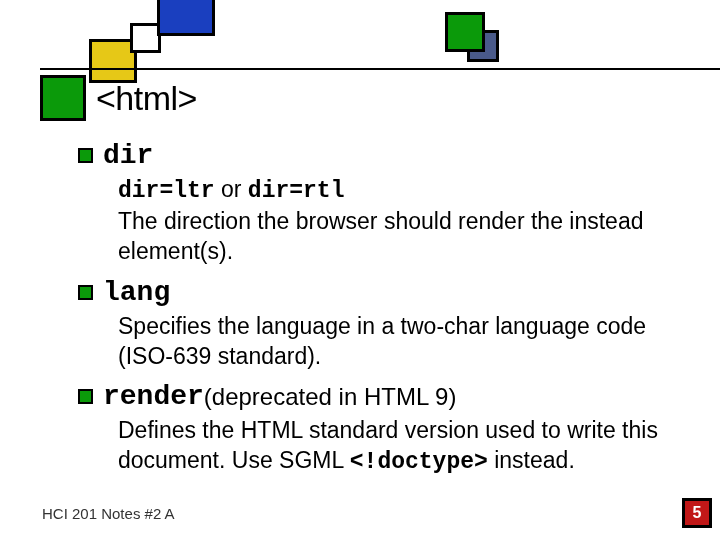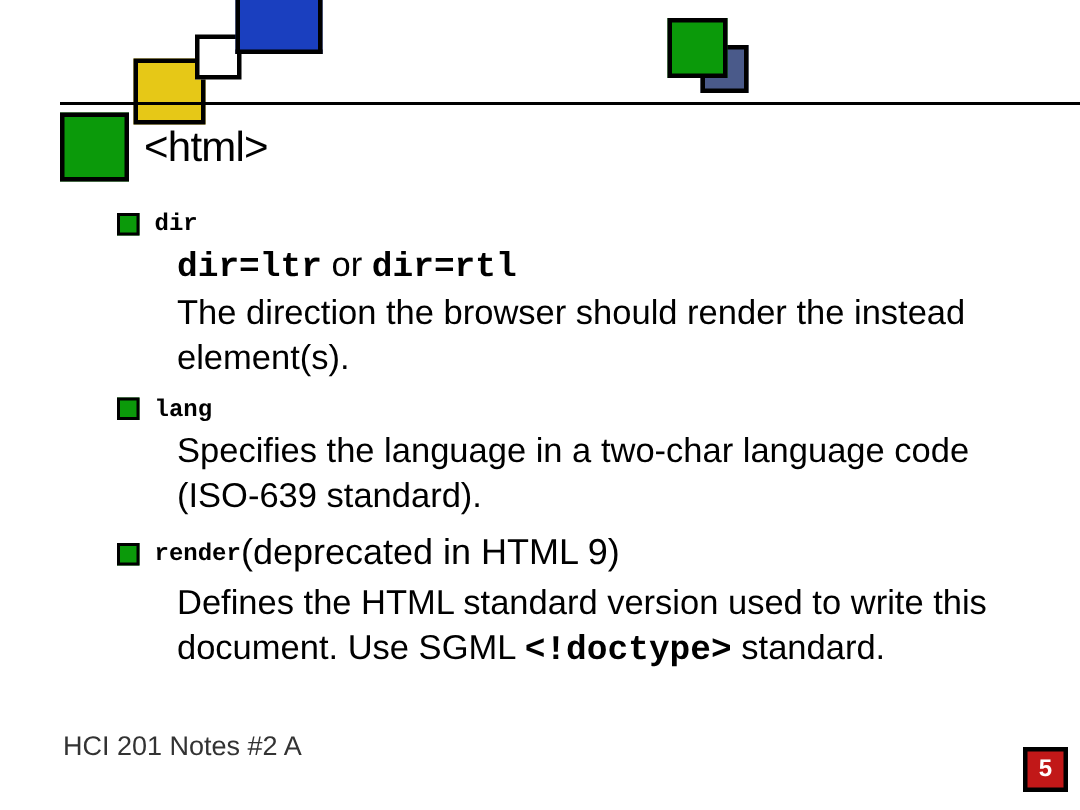--- a/index.html
+++ b/index.html
@@ -3,33 +3,33 @@
 <meta charset="utf-8">
 <style>
   * { box-sizing: border-box; margin: 0; padding: 0; }
   html, body { width: 720px; height: 540px; background: #fff; font-family: Arial, Helvetica, sans-serif; overflow: hidden; position: relative; }
   
   .decor { position: absolute; }
   .sq { border: 3px solid #000; }
   
   .title-row { position: absolute; top: 75px; left: 40px; right: 20px; display: flex; align-items: center; }
   .title-sq { width: 46px; height: 46px; background: #0b9a0a; border: 3px solid #000; margin-right: 10px; }
-  .title-text { font-size: 28px; font-weight: 400; letter-spacing: -0.5px; }
+  .title-text { font-size: 34px; font-weight: 400; letter-spacing: -0.5px; }
   .hr { position: absolute; top: 68px; left: 40px; right: 0; height: 2px; background: #000; }
 
   .content { position: absolute; top: 140px; left: 78px; right: 50px; }
   .term-row { display: flex; align-items: center; margin-bottom: 4px; }
   .bullet-sq { width: 15px; height: 15px; border: 2.5px solid #000; background: #0b9a0a; margin-right: 10px; flex: none; }
-  .term { font-family: "Courier New", monospace; font-size: 16px; font-weight: bold; }
+  .term { font-family: "Courier New", monospace; font-size: 28px; font-weight: bold; }
   .term-plain { font-family: Arial, sans-serif; font-size: 24px; font-weight: 400; }
   .desc { margin-left: 40px; font-size: 23px; line-height: 1.3; margin-bottom: 10px; }
   .code-inline { font-family: "Courier New", monospace; font-weight: bold; }
   .section { margin-bottom: 4px; }
 
-  .footer-left { position: absolute; bottom: 32px; left: 42px; font-size: 18px; color: #333; }
+  .footer-left { position: absolute; bottom: 18px; left: 42px; font-size: 15px; color: #333; }
   .footer-right { position: absolute; bottom: 12px; right: 8px; width: 30px; height: 30px; background: #c11818; border: 3px solid #000; color: #fff; display: flex; align-items: center; justify-content: center; font-weight: bold; font-size: 16px; }
 </style>
 </head>
 <body>
 
 <div class="decor sq" style="left:89px; top:39px; width:48px; height:44px; background:#e6c817;"></div>
 <div class="decor sq" style="left:130px; top:23px; width:31px; height:30px; background:#fff;"></div>
 <div class="decor sq" style="left:157px; top:0px; width:58px; height:36px; background:#1a3fbf; border-top:none;"></div>
 
 <div class="decor sq" style="left:467px; top:30px; width:32px; height:32px; background:#4a5a8a;"></div>
@@ -64,20 +64,20 @@
     </div>
   </div>
 
   <div class="section">
     <div class="term-row">
       <div class="bullet-sq"></div>
       <span class="term">render</span>
       <span class="term-plain"> (deprecated in HTML 9)</span>
     </div>
     <div class="desc">
-      <span>Defines the HTML standard version used to write this document. Use SGML </span><span class="code-inline">&lt;!doctype&gt;</span><span> standard.</span>
+      <span>Defines the HTML standard version used to write this document. Use SGML </span><span class="code-inline">&lt;!doctype&gt;</span><span> instead.</span>
     </div>
   </div>
 
 </div>
 
 <div class="footer-left">HCI 201 Notes #2 A</div>
 <div class="footer-right">5</div>
 
 </body></html>

